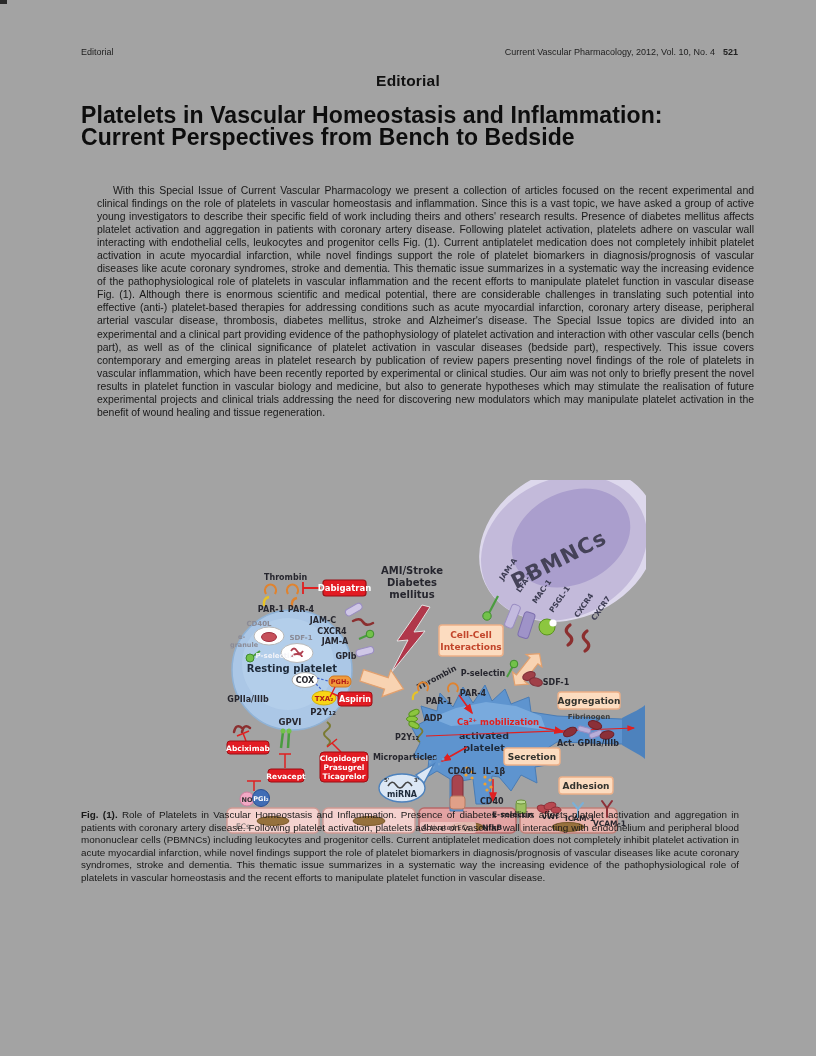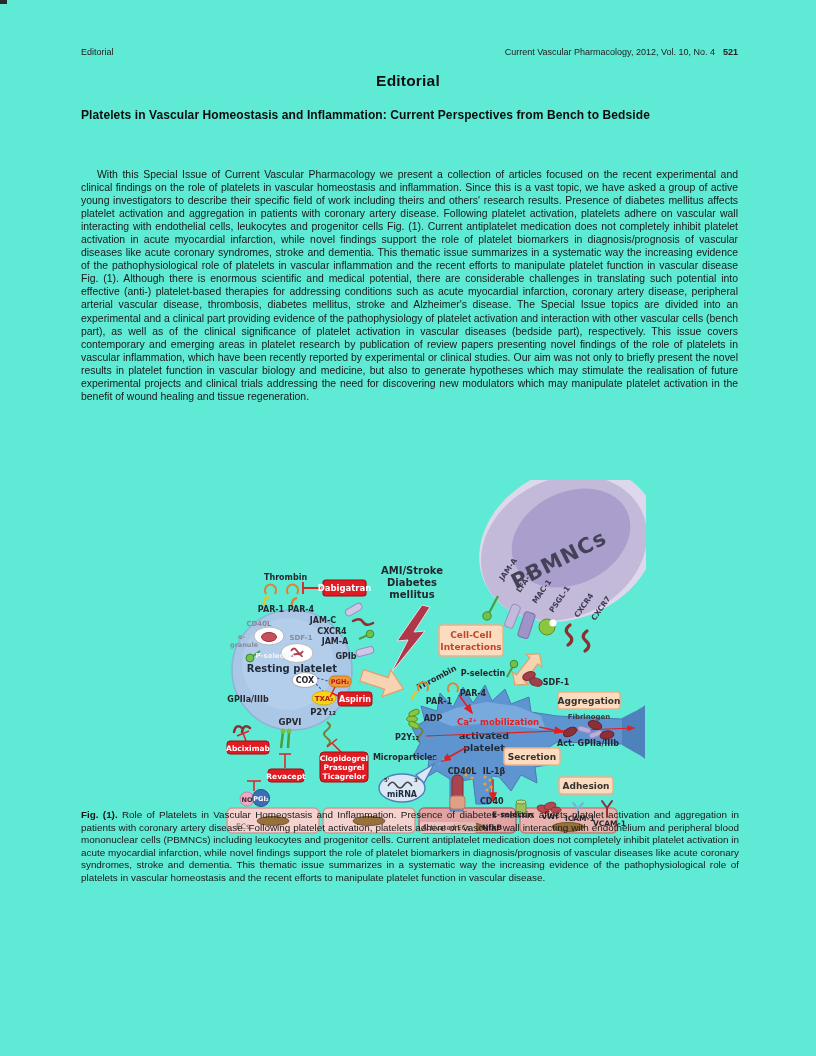--- a/index.html
+++ b/index.html
@@ -1,26 +1,26 @@
 <!DOCTYPE html>
 <html><head>
 <meta charset="utf-8">
 <style>
   html,body{margin:0;padding:0;background:#ffffff;}
-  .page{position:relative;width:816px;height:1056px;background:#5eead4;overflow:hidden;
+  .page{position:relative;width:816px;height:1056px;background:#a3a3a3;overflow:hidden;
         font-family:"Liberation Sans",sans-serif;color:#1a1a1a;}
   .corner-mark{position:absolute;left:0;top:0;width:7px;height:4px;background:#2a2a2a;}
   .running-head{position:absolute;top:47px;left:81px;width:657px;display:flex;
         justify-content:space-between;font-size:9px;color:#222;}
   .running-head .pgnum{font-weight:bold;margin-left:8px;}
   .section-heading{position:absolute;top:72px;left:0;width:816px;margin:0;text-align:center;
         font-size:15.5px;font-weight:bold;color:#111;letter-spacing:.2px;}
   .article-title{position:absolute;top:105px;left:81px;width:660px;margin:0;
-        font-size:12px;font-weight:bold;line-height:21.5px;color:#0d0d0d;letter-spacing:.1px;}
-  .body-text{position:absolute;top:168px;left:81px;width:657px;margin:0;
+        font-size:23px;font-weight:bold;line-height:21.5px;color:#0d0d0d;letter-spacing:.1px;}
+  .body-text{position:absolute;top:168px;left:81px;width:657px;margin:16px;
         font-size:10.45px;line-height:13.05px;text-align:justify;text-indent:16px;color:#181818;}
   .figure-wrap{position:absolute;left:226px;top:480px;width:420px;height:380px;}
   svg text{font-family:"DejaVu Sans",sans-serif;}
   .caption{position:absolute;top:809px;left:81px;width:658px;margin:0;
         font-size:9.9px;line-height:12.55px;text-align:justify;color:#181818;}
   .caption b{font-weight:bold;}
 </style>
 </head>
 <body>
 

